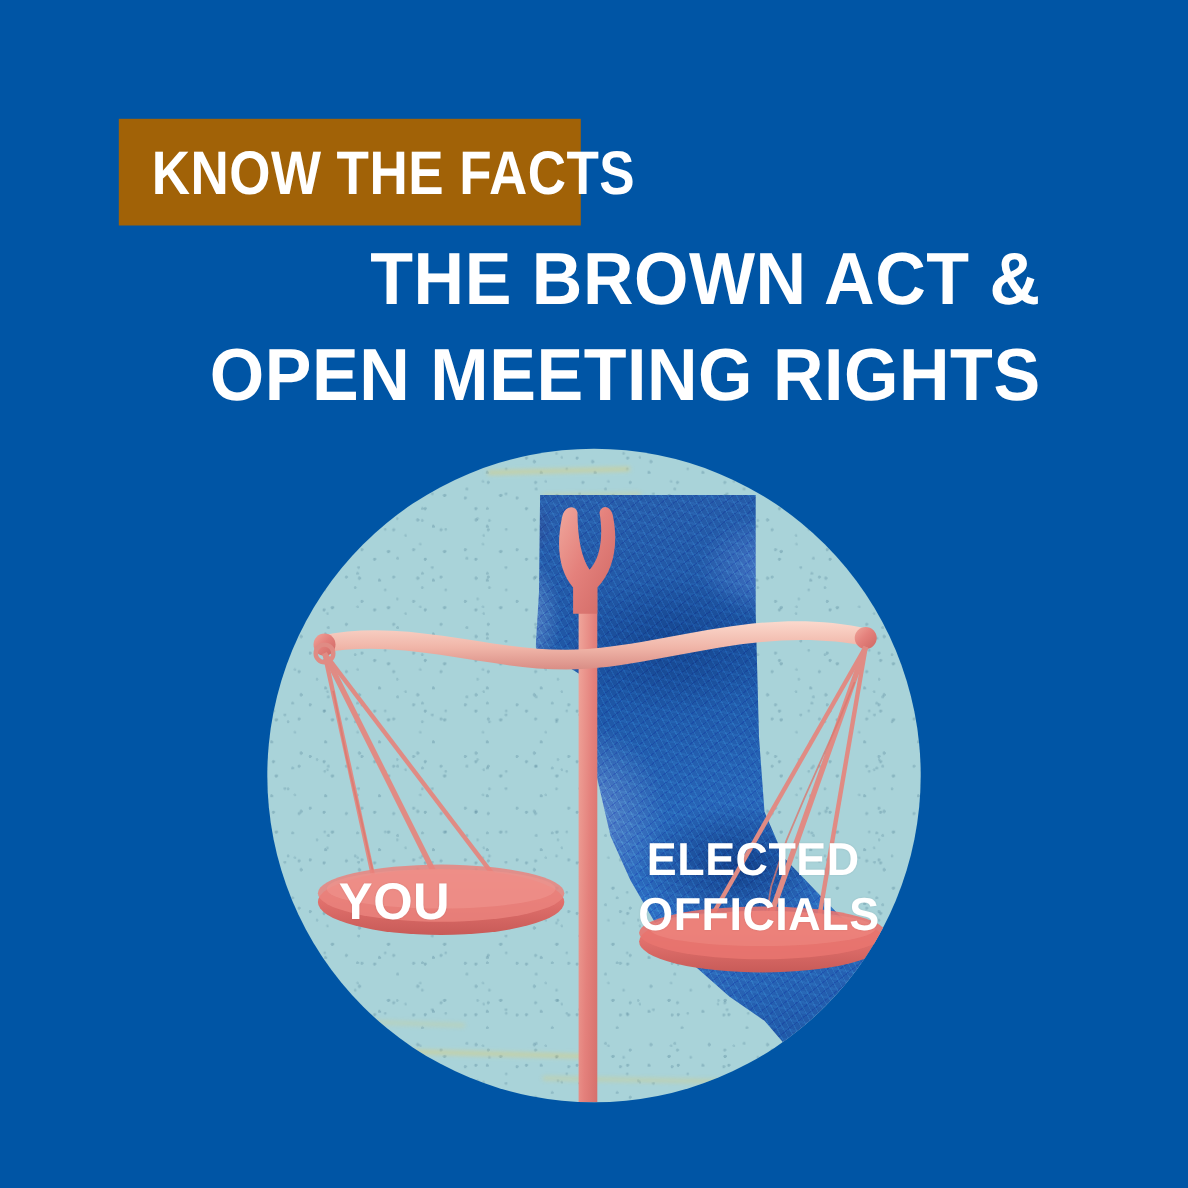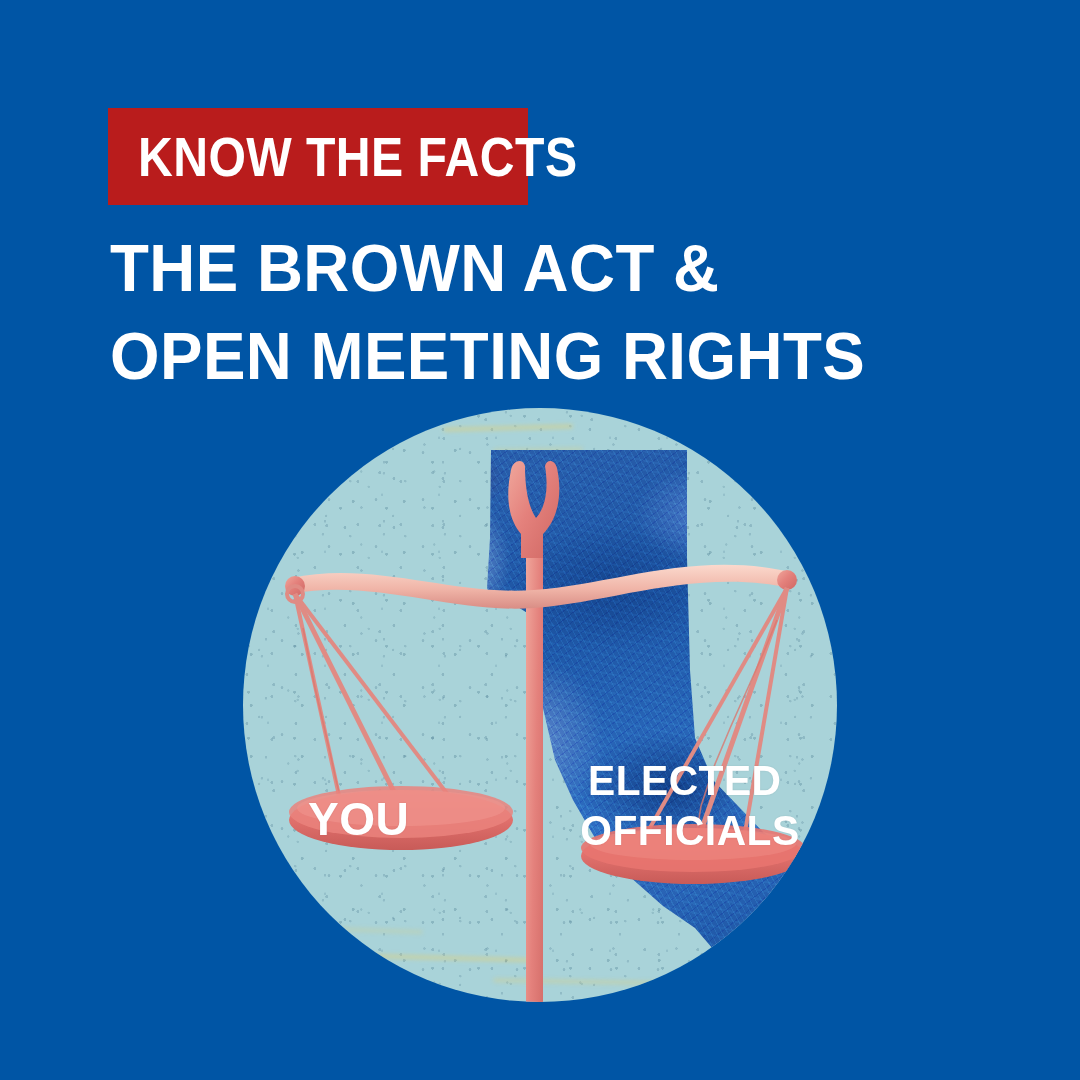--- a/index.html
+++ b/index.html
@@ -18,21 +18,21 @@
     -webkit-font-smoothing: antialiased;
   }
 
   
   .eyebrow {
     position: absolute;
     left: 108px;
     top: 108px;
     width: 420px;
     height: 97px;
-    background: #b91c1c;
+    background: #a16207;
     display: flex;
     align-items: center;
     justify-content: flex-start;
     box-sizing: border-box;
     padding-left: 30px;
   }
   .eyebrow-text {
     color: #ffffff;
     font-size: 56px;
     font-weight: 700;
@@ -40,22 +40,23 @@
     line-height: 1;
     transform: scaleX(0.86);
     transform-origin: left center;
     white-space: nowrap;
   }
 
   
   .headline {
     position: absolute;
     left: 110px;
-    top: 224px;
+    top: 210px;
     width: 880px;
+    text-align: right;
   }
   .headline-line {
     color: #ffffff;
     font-size: 67px;
     font-weight: 700;
     line-height: 88px;
     letter-spacing: 0.5px;
     white-space: nowrap;
     transform: scaleX(0.95);
     transform-origin: left center;

